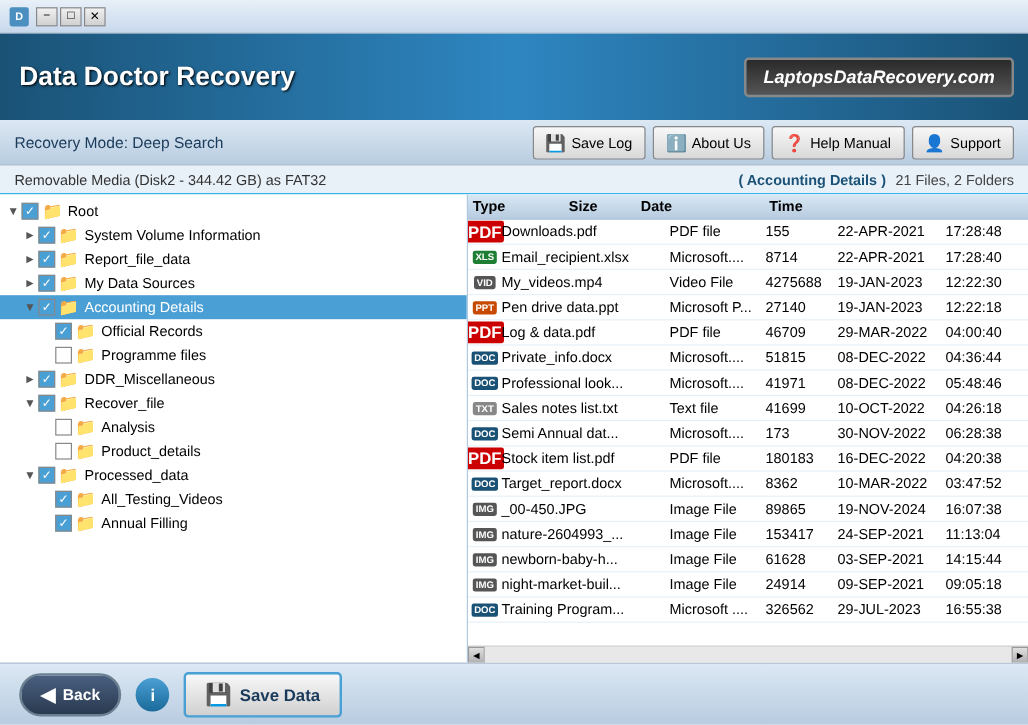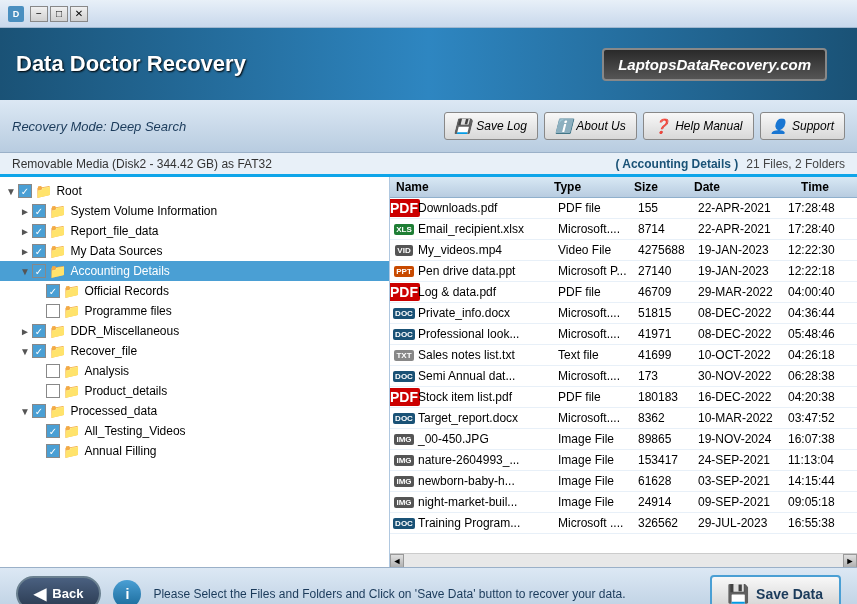--- a/index.html
+++ b/index.html
@@ -26,41 +26,40 @@
       display: flex;
       align-items: center;
       padding: 0 16px;
       position: relative;
     }
     #header .brand-text { color: white; }
     #header .brand-main { font-size: 22px; font-weight: bold; color: #fff; text-shadow: 1px 1px 2px #000; }
     #header .brand-sub { font-size: 16px; color: #f90; font-weight: bold; }
     #header .brand-right {
       position: absolute;
-      right: 30px;
+      right: 12px;
       background: linear-gradient(to bottom, #2a2a2a, #555);
       border: 2px solid #888;
       border-radius: 4px;
       padding: 6px 14px;
       color: #fff;
       font-size: 15px;
       font-weight: bold;
       font-style: italic;
     }
 
     
     #toolbar {
       background: linear-gradient(to bottom, #dce8f4, #b8cce0);
-      height: 53px;
+      height: 38px;
       display: flex;
       align-items: center;
       padding: 0 12px;
       border-bottom: 1px solid #9ab0c8;
       gap: 6px;
-      font-style: italic;
     }
     #toolbar .mode-text { font-size: 13px; color: #1a3a5a; font-weight: 500; flex: 1; }
     .toolbar-btn {
       display: flex;
       align-items: center;
       gap: 4px;
       padding: 3px 10px;
       background: linear-gradient(to bottom, #f8f8f8, #d8d8d8);
       border: 1px solid #888;
       border-radius: 3px;
@@ -70,21 +69,21 @@
     }
     .btn-icon { font-size: 14px; }
 
     
     #statusbar {
       background: #e8f0f8;
       height: 24px;
       display: flex;
       align-items: center;
       padding: 0 12px;
-      border-bottom: 3px solid #0ea5e9;
+      border-bottom: 1px solid #0ea5e9;
       font-size: 12px;
       color: #333;
     }
     #statusbar .acct-link { color: #1a5276; font-weight: bold; margin-left: auto; }
     #statusbar .file-info { color: #444; margin-left: 8px; }
 
     
     #main {
       display: flex;
       height: 390px;
@@ -354,21 +353,20 @@
           <span class="tree-toggle"></span>
           <div class="tree-checkbox checked">✓</div>
           <span class="folder-icon">📁</span>
           <span class="tree-label">Annual Filling</span>
         </div>
       </div>
   </div>
 
   <div id="file-panel">
     <div id="file-table-header">
-      <div class="fh-name">Name</div>
       <div class="fh-type">Type</div>
       <div class="fh-size">Size</div>
       <div class="fh-date">Date</div>
       <div class="fh-time">Time</div>
     </div>
     <div id="file-list">
     <div class="file-row">
           <div class="file-icon">
             <span class="fi-pdf">PDF</span>
           </div>
@@ -537,18 +535,17 @@
   </div>
 
 </div>
 
 <div id="bottombar">
   <div class="back-btn">
     <span class="back-arrow">◀</span>
     <span>Back</span>
   </div>
   <div class="info-icon">i</div>
-  <span class="hint-text">Please Select the Files and Folders and Click on 'Save Data' button to recover your data.</span>
   <div class="save-btn">
     <span class="save-icon">💾</span>
     <span>Save Data</span>
   </div>
 </div>
 
 </body></html>

